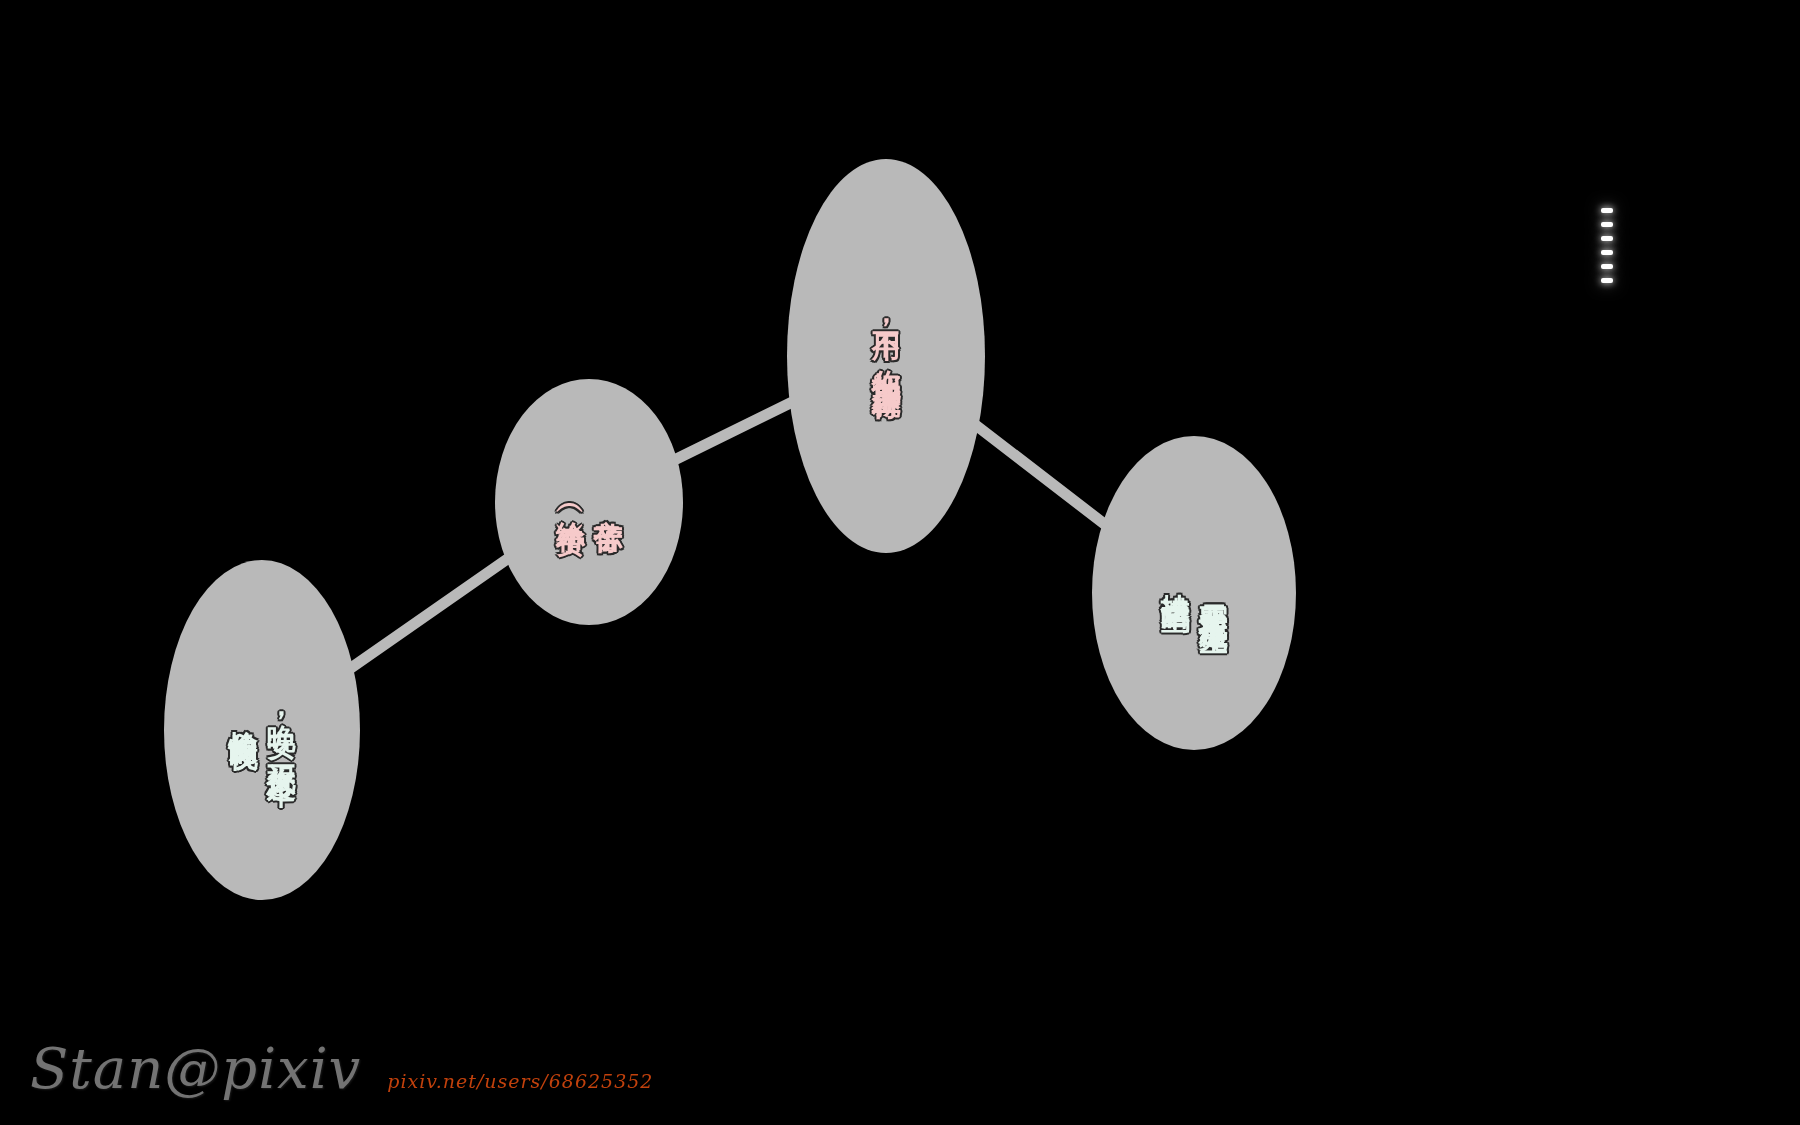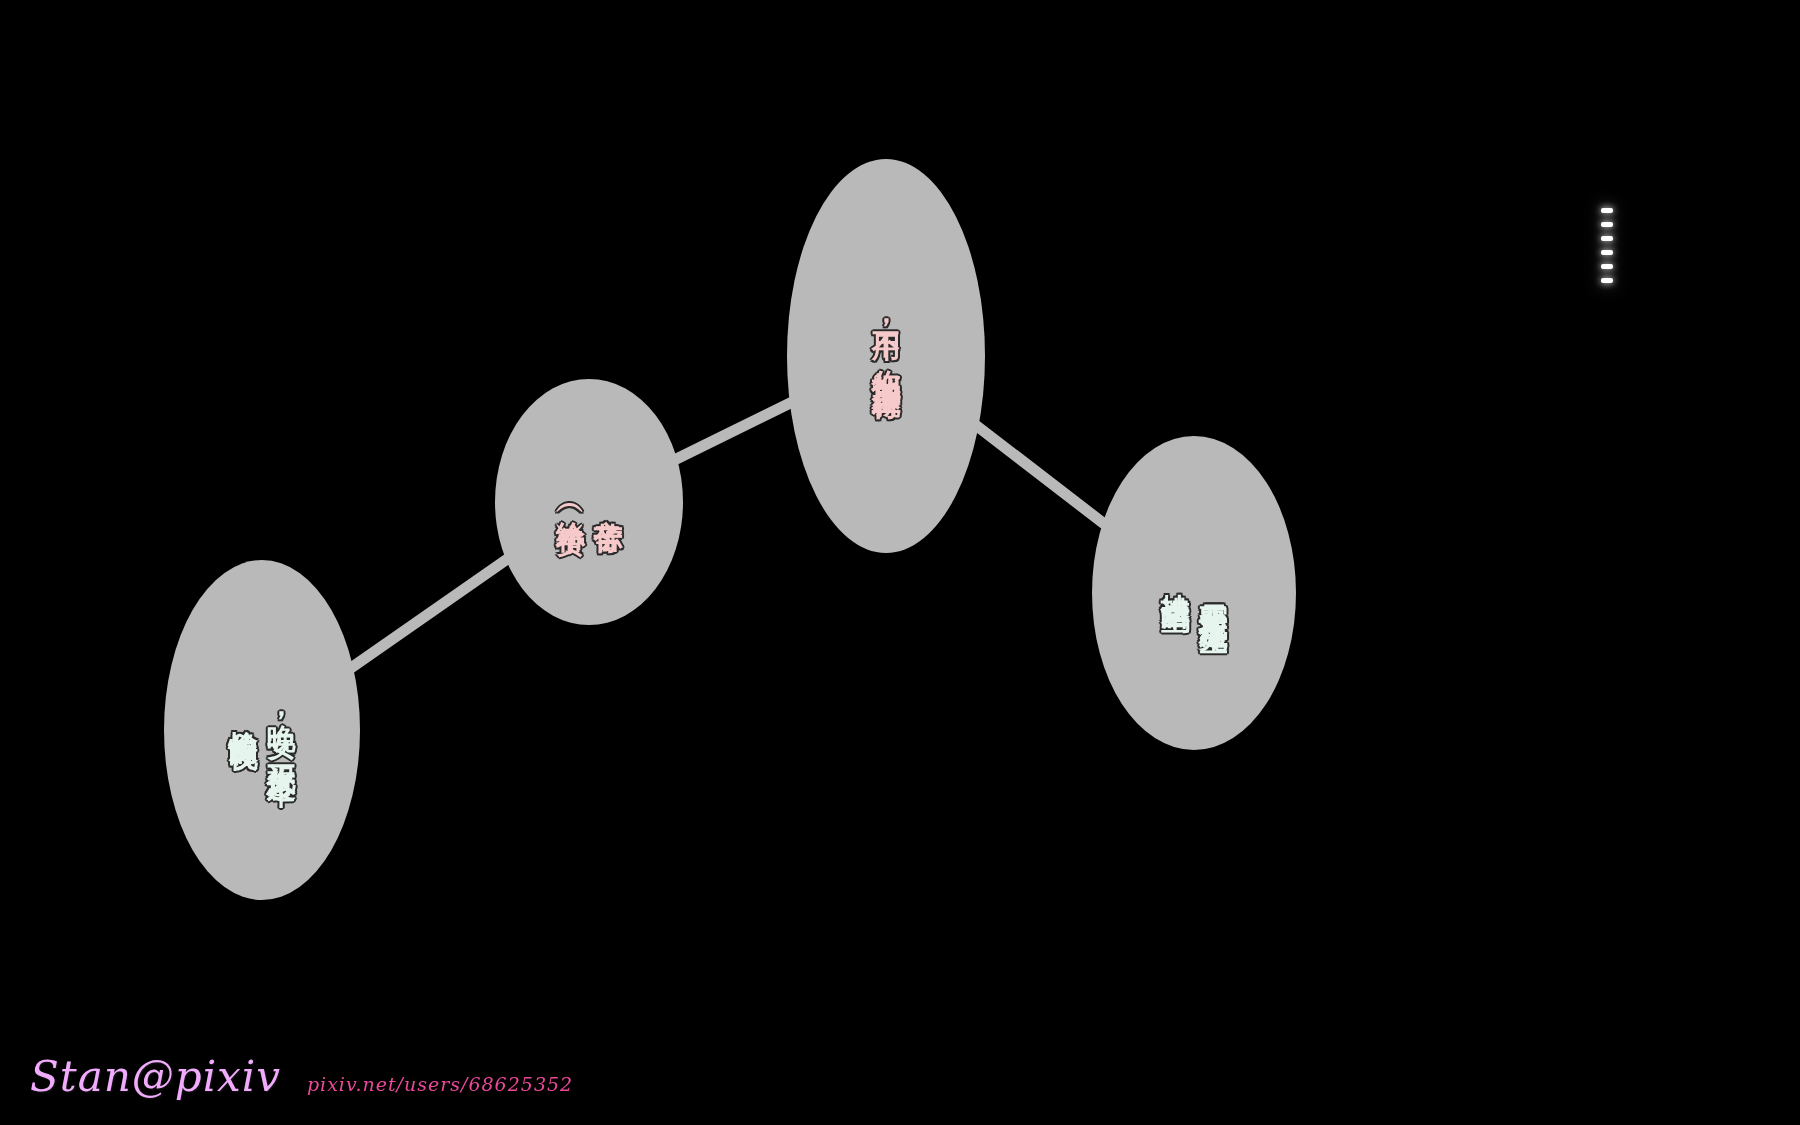--- a/index.html
+++ b/index.html
@@ -88,28 +88,28 @@
     position: absolute;
     left: 30px;
     bottom: 24px;
     display: flex;
     align-items: baseline;
     gap: 26px;
     font-family: "DejaVu Serif", "Liberation Serif", serif;
     font-style: italic;
   }
   .watermark .artist {
-    font-size: 42px;
-    color: #f0abfc;
+    font-size: 56px;
+    color: #737373;
     letter-spacing: 1px;
     text-shadow: 1px 1px 2px #1a1a1a;
   }
   .watermark .url {
     font-size: 19px;
-    color: #ec4899;
+    color: #c2410c;
     letter-spacing: 1px;
   }
 </style>
 </head>
 <body>
 
 <div class="canvas">
 
   <svg class="connectors" width="1800" height="1125" aria-hidden="true">
     <line x1="262" y1="730" x2="589" y2="502"></line>

